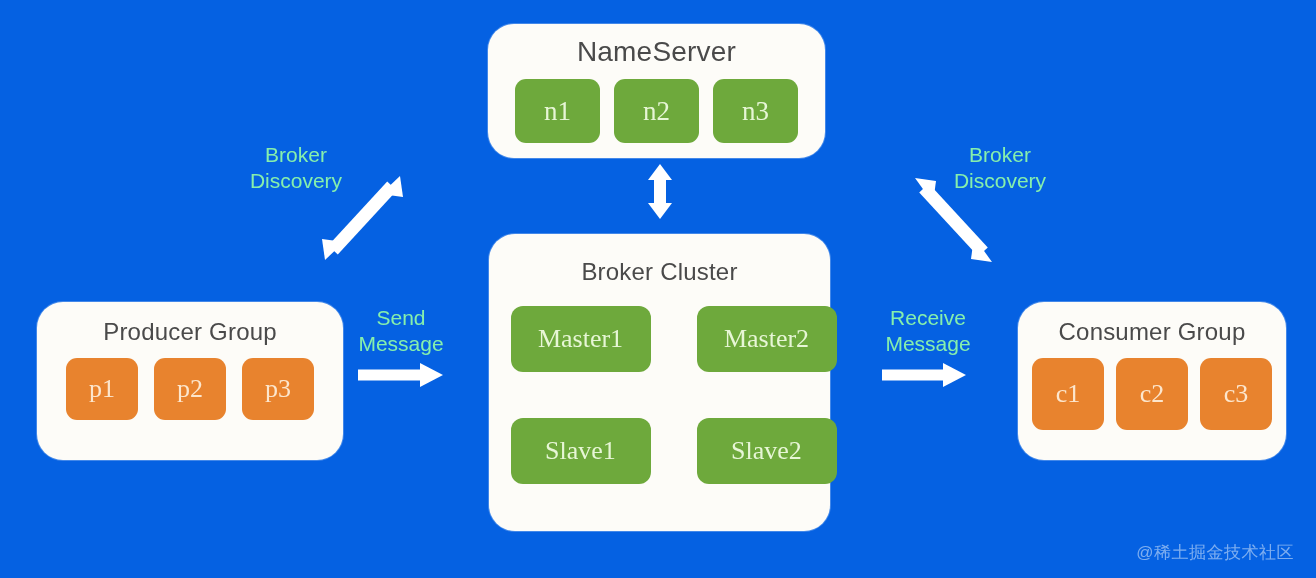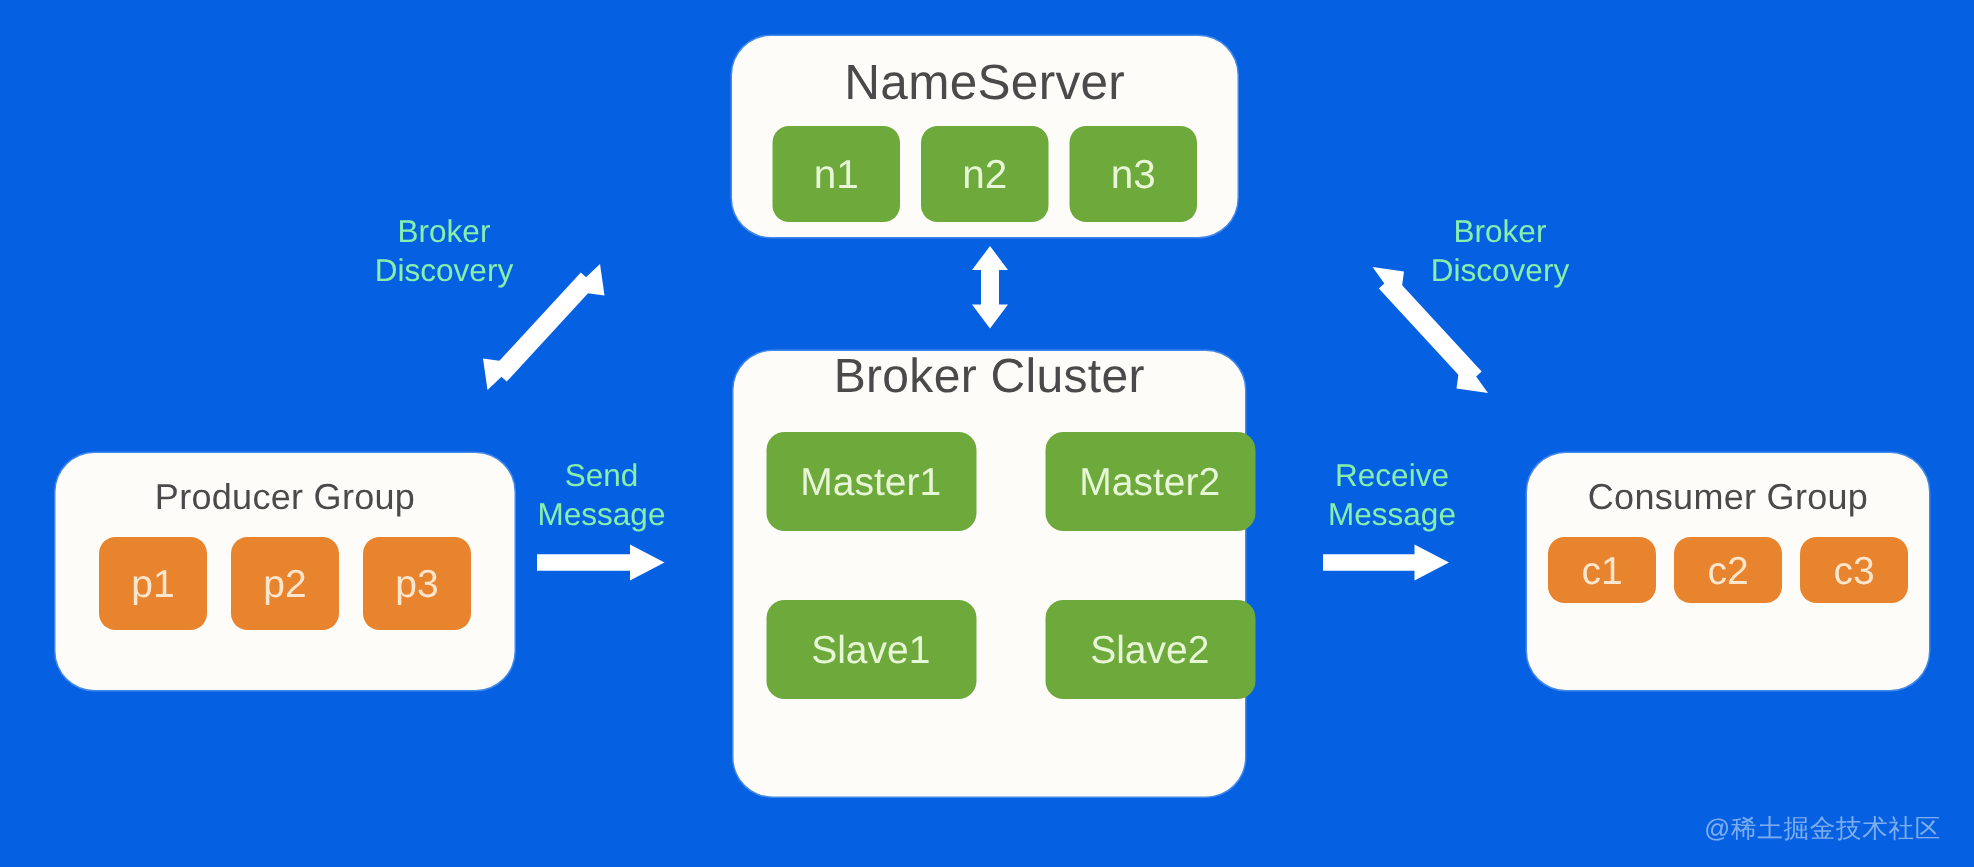--- a/index.html
+++ b/index.html
@@ -21,21 +21,21 @@
   .card {
     position: absolute;
     background: #fdfcf8;
     border-radius: 26px;
     box-shadow: 0 0 0 1px rgba(255,255,255,0.25);
     box-sizing: border-box;
   }
   .card-title {
     text-align: center;
     color: #4a4a4a;
-    font-size: 33px;
+    font-size: 28px;
     letter-spacing: 0.2px;
     line-height: 1;
     white-space: nowrap;
   }
 
   
   .node-row {
     display: flex;
     justify-content: center;
     align-items: center;
@@ -43,33 +43,34 @@
   .node {
     display: flex;
     align-items: center;
     justify-content: center;
     border-radius: 11px;
     color: #eaf7dd;
     font-size: 27px;
     line-height: 1;
     box-sizing: border-box;
     white-space: nowrap;
+    font-family: Liberation Serif, serif;
   }
   .node.green { background: #6ea93c; color: #e7f6d6; }
   .node.orange { background: #e8832e; color: #fce6cd; }
 
   
   #card-nameserver { left: 488px; top: 24px; width: 337px; height: 134px; }
   #card-nameserver .card-title { margin-top: 14px; }
   #card-nameserver .node-row { margin-top: 13px; gap: 14px; }
   #card-nameserver .node { width: 85px; height: 64px; }
 
   
   #card-broker { left: 489px; top: 234px; width: 341px; height: 297px; }
-  #card-broker .card-title { font-size: 32px; }
+  #card-broker .card-title { margin-top: 26px; font-size: 24px; }
   .broker-grid {
     margin: 22px auto 0;
     width: 298px;
     display: grid;
     grid-template-columns: 140px 140px;
     grid-template-rows: 66px 66px;
     column-gap: 18px;
     row-gap: 22px;
     gap: 46px;
   }
@@ -78,21 +79,21 @@
   
   #card-producer { left: 37px; top: 302px; width: 306px; height: 158px; }
   #card-producer .card-title { margin-top: 18px; font-size: 24px; }
   #card-producer .node-row { margin-top: 14px; gap: 16px; }
   #card-producer .node { width: 72px; height: 62px; font-size: 26px; }
 
   
   #card-consumer { left: 1018px; top: 302px; width: 268px; height: 158px; }
   #card-consumer .card-title { margin-top: 18px; font-size: 24px; }
   #card-consumer .node-row { margin-top: 14px; gap: 12px; }
-  #card-consumer .node { width: 72px; height: 44px; font-size: 26px; }
+  #card-consumer .node { width: 72px; height: 72px; font-size: 26px; }
 
   
   .arrow-label {
     position: absolute;
     color: #86efac;
     font-size: 21px;
     line-height: 1.25;
     text-align: center;
     white-space: pre-line;
   }

